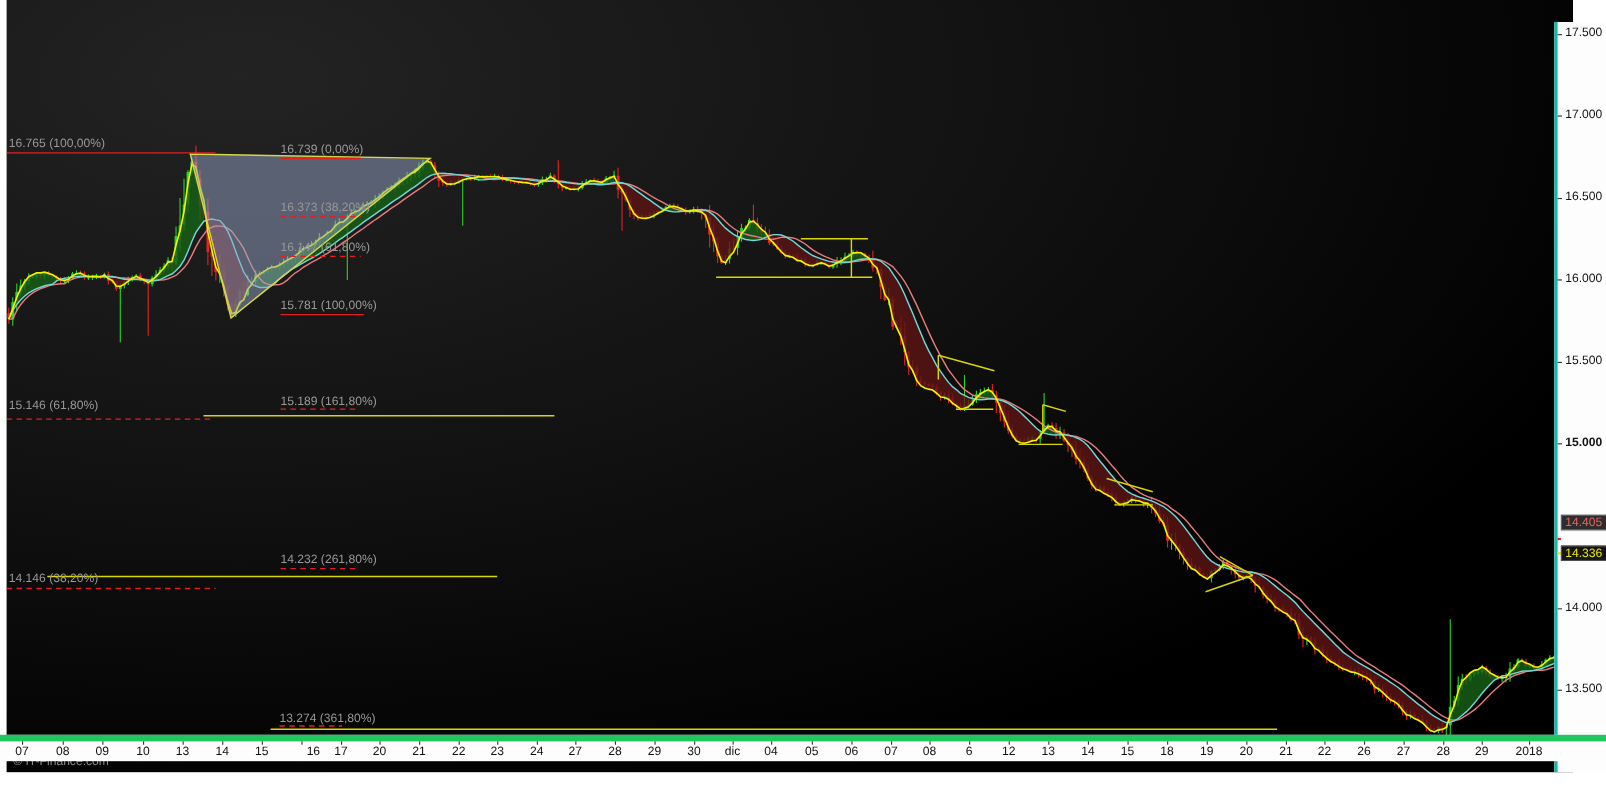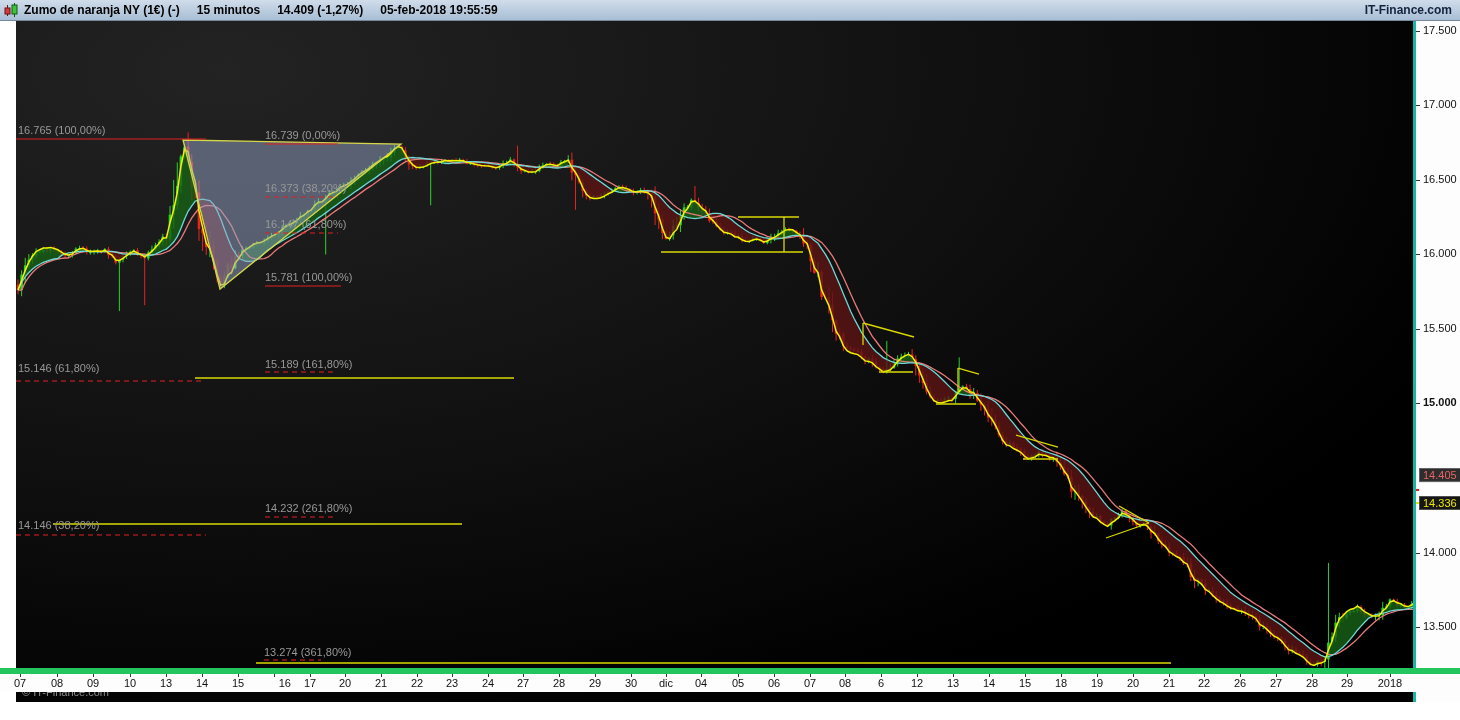--- a/index.html
+++ b/index.html
@@ -1,19 +1,19 @@
 <!DOCTYPE html>
 <html><head>
 <meta charset="utf-8">
 <style>
   html,body{margin:0;padding:0;background:#fff;font-family:"Liberation Sans",sans-serif;}
   .app{position:relative;width:1460px;height:720px;overflow:hidden;background:#fff;}
 
-  .chart{position:absolute;top:0;left:16px;width:1413px;height:702px;z-index:1;
-         background:radial-gradient(ellipse at 15% 10%, #232323 0%, #101010 45%, #000 78%);}
+  .chart{position:absolute;top:0;left:6px;width:1413px;height:702px;z-index:1;
+         background:radial-gradient(ellipse at 15% 10%, #232323 0%, #101010 45%, #000 78%);padding-left:11px;}
   .chart svg{position:absolute;top:0;left:0;}
 
   .header{position:absolute;top:0;left:0;width:1460px;height:20px;z-index:6;
           background:linear-gradient(#d0dcea,#a8bed5);border-bottom:1px solid #77899c;
           display:flex;align-items:center;font-size:12px;font-weight:bold;color:#000;}
   .header .hitem{margin-left:17px;white-space:nowrap;}
   .header .first{margin-left:5px;}
   .header .brand{margin-left:auto;margin-right:8px;color:#13233d;}
   .cicon{margin-left:4px;display:flex;align-items:center;}
 
@@ -903,35 +903,20 @@
           <text x="2" y="529" fill="#989898" font-size="11px" font-family="&quot;Liberation Sans&quot;,sans-serif">14.146 (38,20%)</text>
           <line x1="248" y1="660" x2="305" y2="660" stroke-width="1.2" stroke="#e02020" stroke-dasharray="5,4"></line>
           <line x1="240" y1="663" x2="1155" y2="663" stroke-width="1.4" stroke="#d8d800"></line>
           <text x="248" y="656" fill="#989898" font-size="11px" font-family="&quot;Liberation Sans&quot;,sans-serif">13.274 (361,80%)</text>
         </g>
       </svg>
     <div class="watermark">© IT-Finance.com</div>
   </div>
 
 
-  <div class="header">
-    <span class="cicon">
-      <svg width="15" height="16" viewBox="0 0 15 16">
-        <line x1="3.5" y1="3" x2="3.5" y2="14" stroke="#7a1010" stroke-width="1"></line>
-        <rect x="1" y="6" width="5" height="6" fill="#d23c3c" stroke="#701010" stroke-width="1"></rect>
-        <line x1="10.5" y1="1" x2="10.5" y2="15" stroke="#0f5a0f" stroke-width="1"></line>
-        <rect x="8" y="3" width="5" height="9" fill="#3cc43c" stroke="#0f5a0f" stroke-width="1"></rect>
-      </svg>
-    </span>
-    <span class="hitem first">Zumo de naranja NY (1€) (-)</span>
-    <span class="hitem">15 minutos</span>
-    <span class="hitem">14.409 (-1,27%)</span>
-    <span class="hitem">05-feb-2018 19:55:59</span>
-    <span class="hitem brand">IT-Finance.com</span>
-  </div>
 
   <div class="paxis" id="paxis">
       <div class="pa-tick" style="top: 11px;"></div>
       <div class="pa-label" style="top: 4px;">17.500</div>
       <div class="pa-tick" style="top: 85px;"></div>
       <div class="pa-label" style="top: 78px;">17.000</div>
       <div class="pa-tick" style="top: 160px;"></div>
       <div class="pa-label" style="top: 153px;">16.500</div>
       <div class="pa-tick" style="top: 234px;"></div>
       <div class="pa-label" style="top: 227px;">16.000</div>

